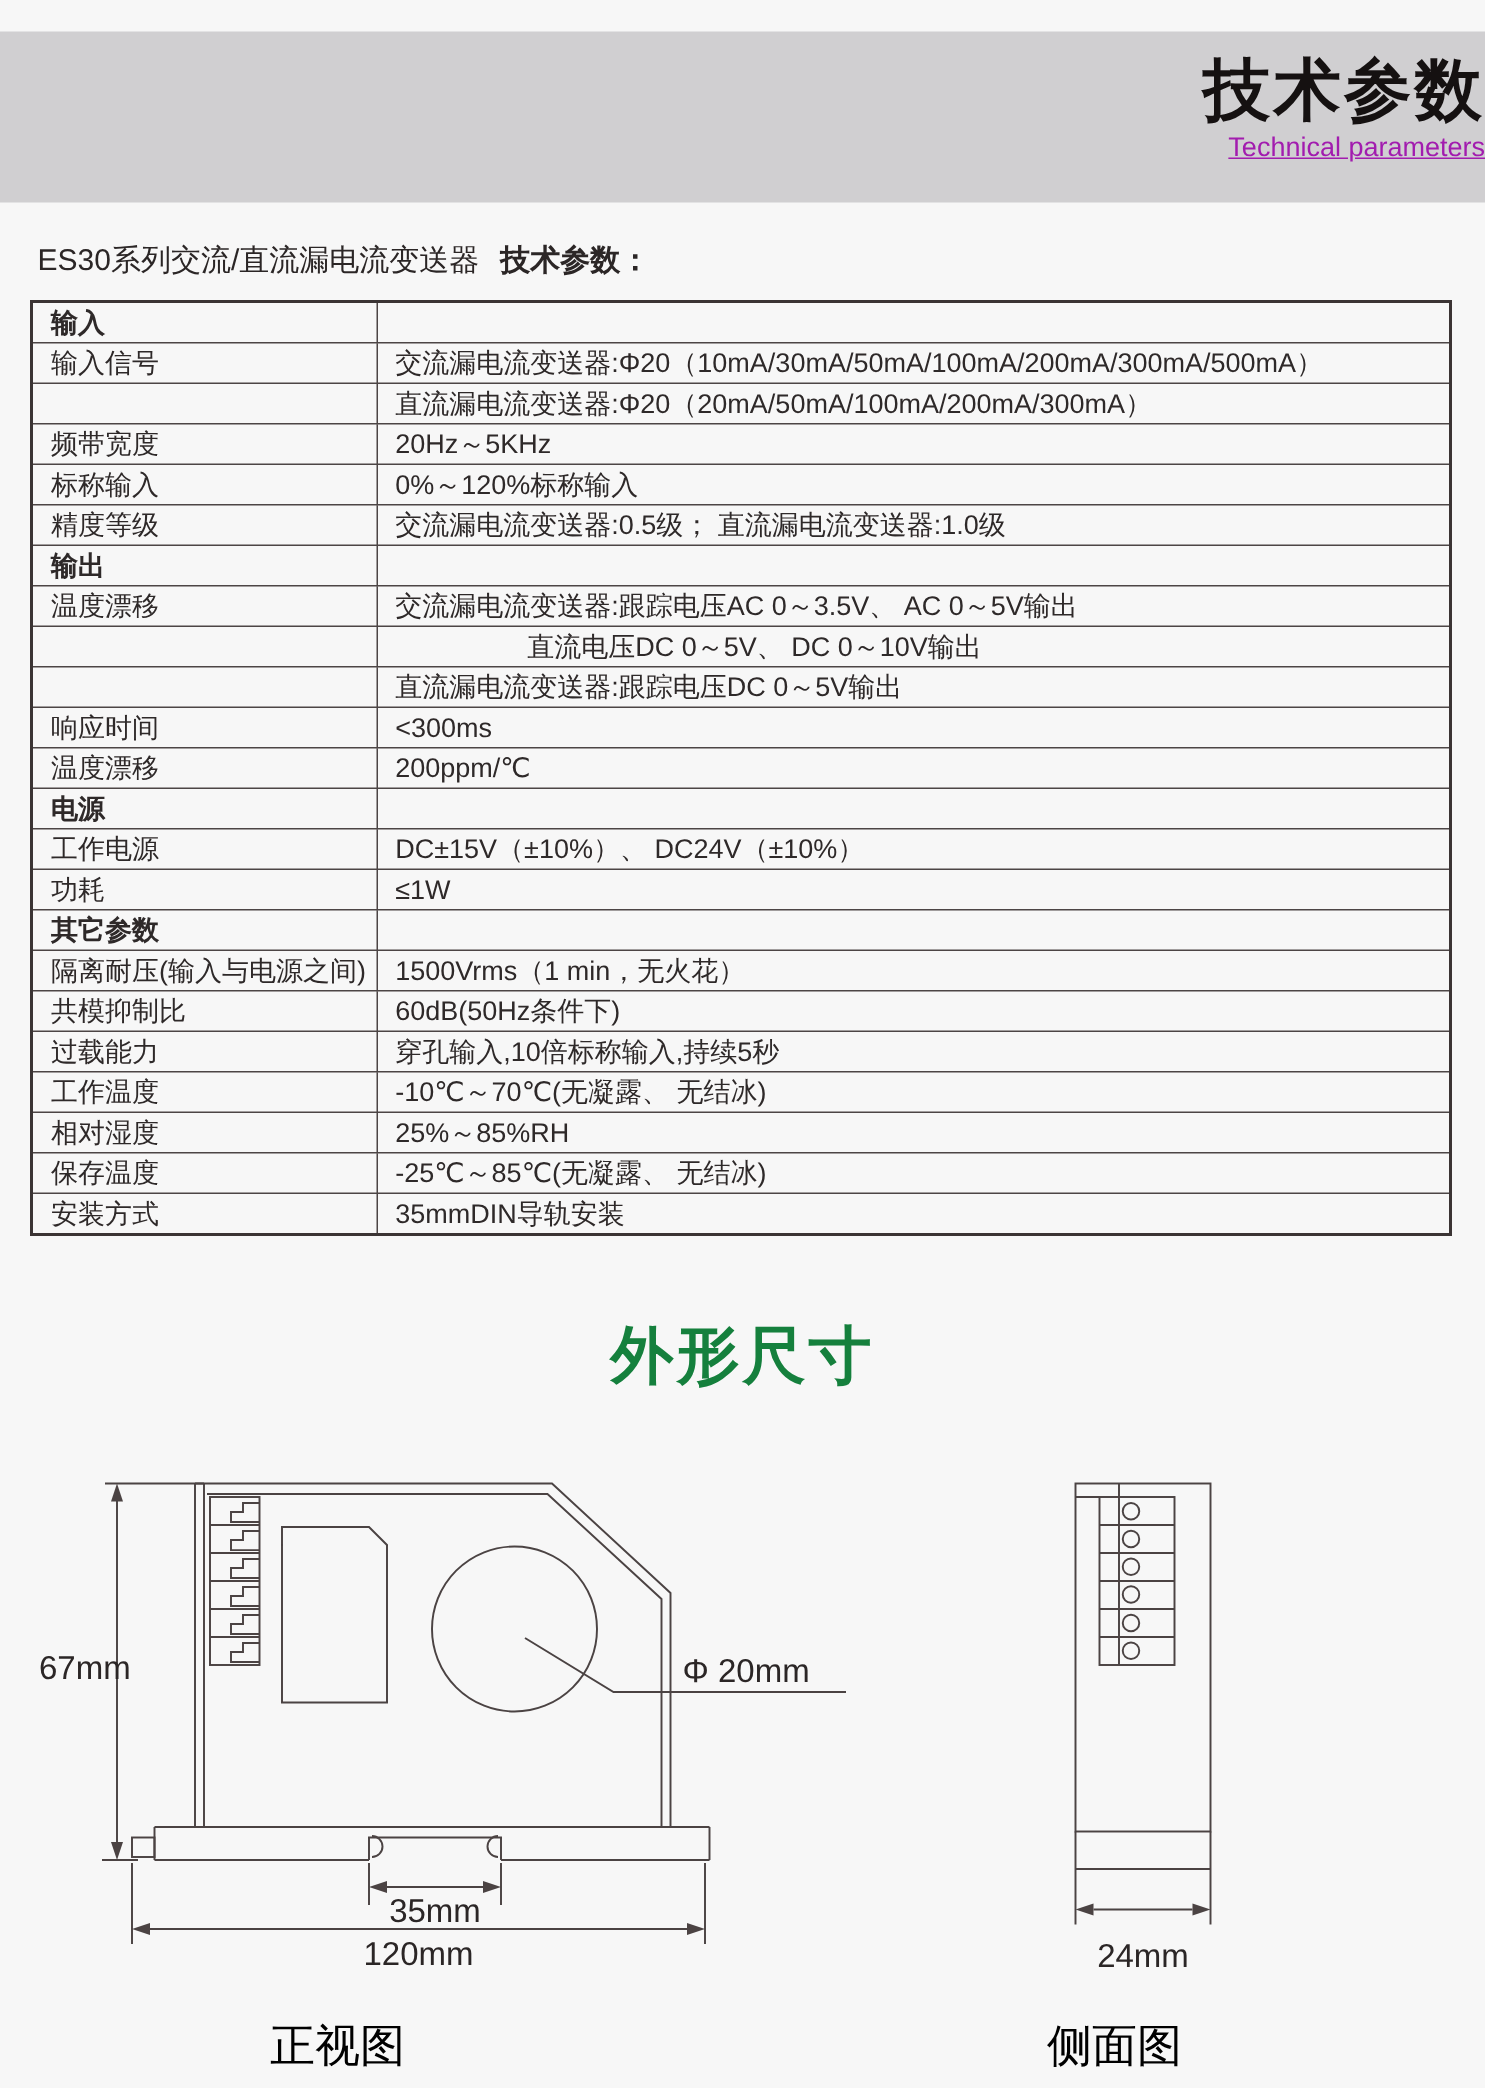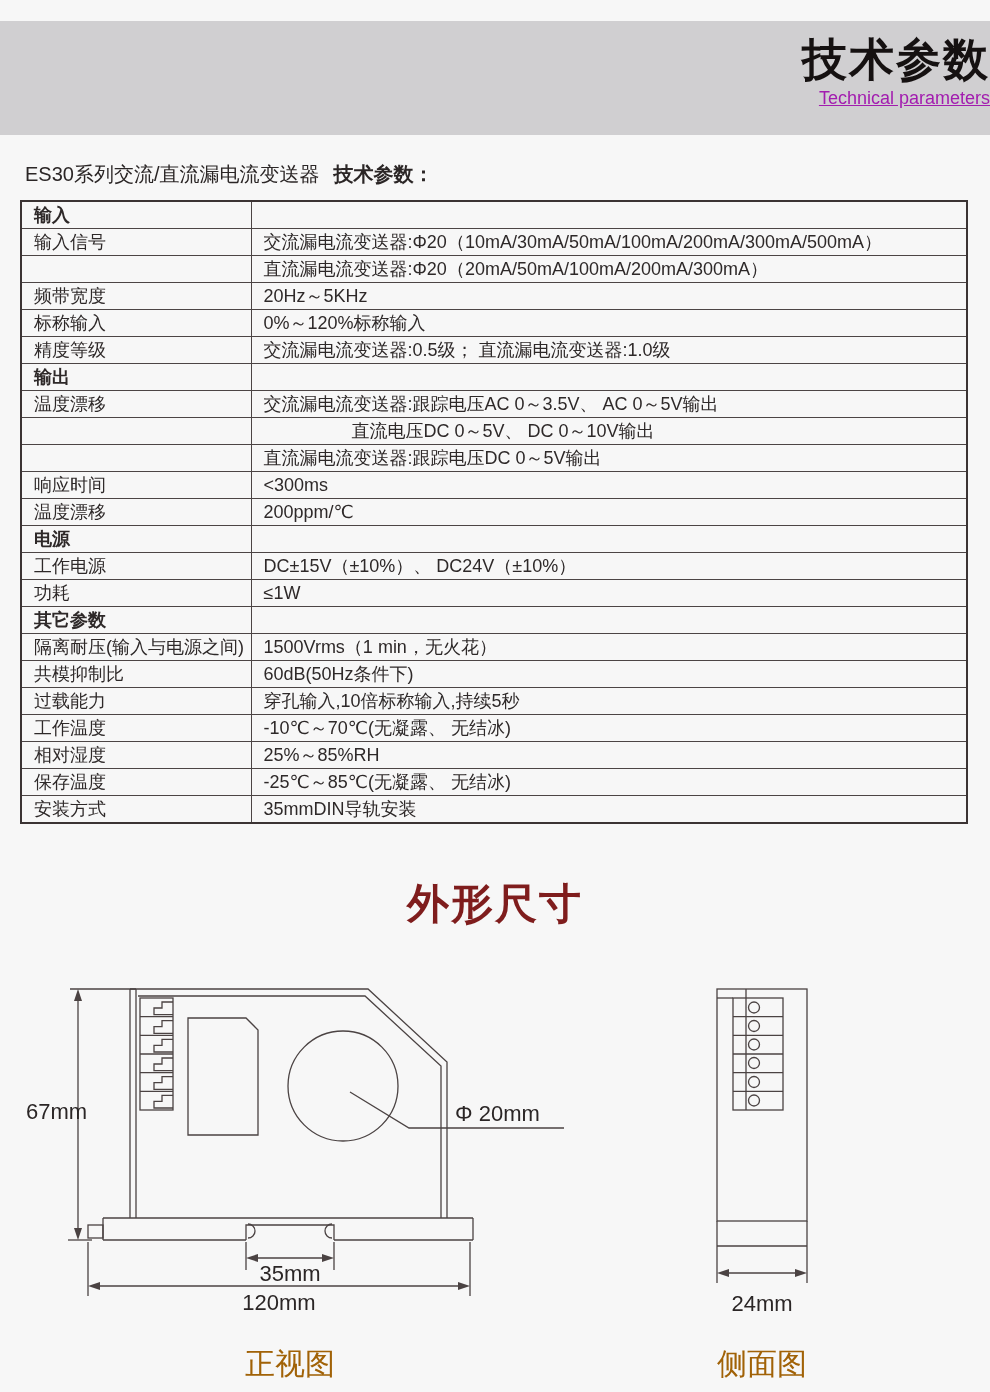--- a/index.html
+++ b/index.html
@@ -37,30 +37,30 @@
     font-size:18px;line-height:26px;vertical-align:middle;
     white-space:nowrap;overflow:hidden;color:#2e2929;
   }
   table.spec col.c1{width:230px;}
   table.spec td.section{font-weight:bold;}
   table.spec td.indent{padding-left:100px;margin-left:20px;}
   table.spec td .small{font-size:18px;}
   
   .dims-title{
     position:absolute;left:0;top:876px;width:990px;text-align:center;
-    font-size:42px;font-weight:bold;color:#7f1d1d;letter-spacing:2px;
+    font-size:42px;font-weight:bold;color:#15803d;letter-spacing:2px;
   }
   .drawing{position:absolute;}
   .drawing.front{left:18px;top:978px;}
   .drawing.side{left:650px;top:978px;}
   .caption{
-    position:absolute;top:1344px;font-size:30px;color:#a16207;text-align:center;font-family:Liberation Mono, monospace;
+    position:absolute;top:1344px;font-size:30px;color:#000000;font-family:Liberation Mono, monospace;
   }
   .caption.front{left:180px;width:220px;}
-  .caption.side{left:662px;width:200px;}
+  .caption.side{left:698px;width:200px;}
   svg text{
     font-family:"Liberation Sans","DejaVu Sans",sans-serif;
     fill:#2b2626;
   }
 </style>
 </head>
 <body>
 
 <div class="band" style="background: rgb(208, 207, 209);">
   <h1 class="title">技术参数</h1>

